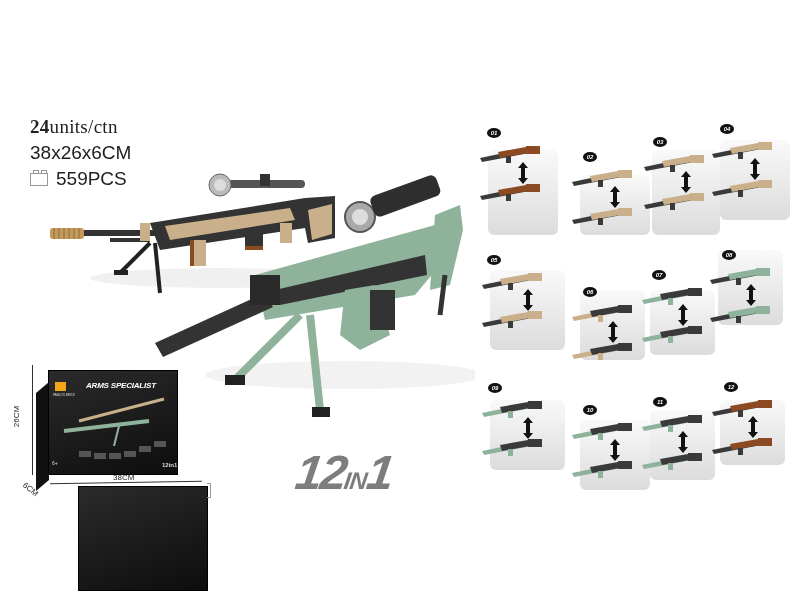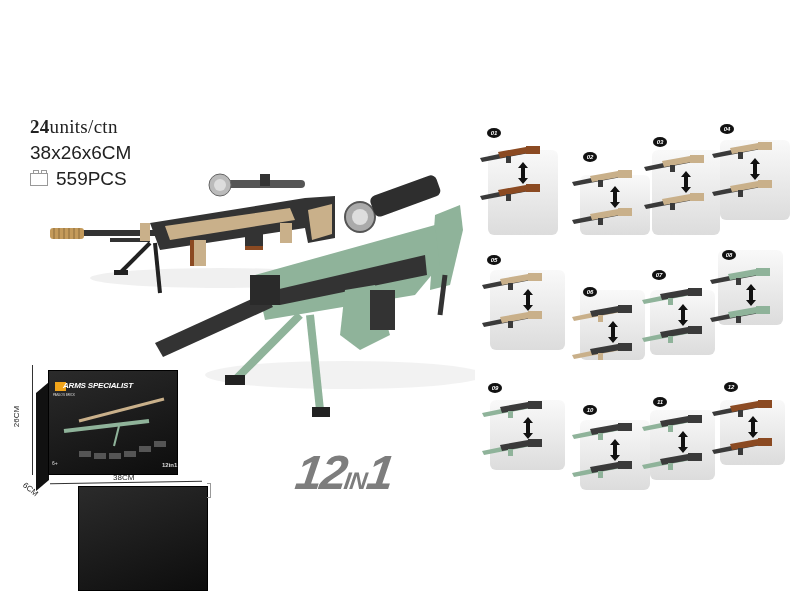--- a/index.html
+++ b/index.html
@@ -14,21 +14,21 @@
   .spec-icon.box::after { content: ""; position: absolute; right: -4px; top: -4px; width: 3px; height: 13px; border: 1px solid #999; border-left: none; }
   .spec-icon.brick::before { content: ""; position: absolute; left: 2px; top: -4px; width: 4px; height: 3px; border: 1px solid #999; border-bottom: none; }
   .spec-icon.brick::after { content: ""; position: absolute; left: 10px; top: -4px; width: 4px; height: 3px; border: 1px solid #999; border-bottom: none; }
 
   
   .rifle { position: absolute; }
 
   
   .box { position: absolute; left: 48px; top: 370px; width: 130px; height: 105px; background: linear-gradient(160deg, #2b2b2b, #0d0d0d); border: 1px solid #000; }
   .box-side { position: absolute; left: 36px; top: 382px; width: 13px; height: 98px; background: #111; transform: skewY(-40deg); transform-origin: right top; }
-  .box-title { position: absolute; left: 63px; top: 381px; color: #fff; font-family: "Liberation Sans", sans-serif; font-size: 8px; font-weight: bold; font-style: italic; letter-spacing: -0.2px; }
+  .box-title { position: absolute; left: 86px; top: 381px; color: #fff; font-family: "Liberation Sans", sans-serif; font-size: 8px; font-weight: bold; font-style: italic; letter-spacing: -0.2px; }
   .box-logo { position: absolute; left: 55px; top: 382px; width: 11px; height: 9px; background: #f2a51a; }
   .box-brand { position: absolute; left: 53px; top: 393px; color: #ddd; font-size: 3px; font-family: "Liberation Sans", sans-serif; }
   .box-badge { position: absolute; left: 162px; top: 462px; color: #ddd; font-size: 6px; font-family: "Liberation Sans", sans-serif; font-weight: bold; }
   .box-age { position: absolute; left: 52px; top: 460px; color: #ddd; font-size: 5px; font-family: "Liberation Sans", sans-serif; }
 
   .dim { position: absolute; font-family: "Liberation Sans", sans-serif; font-size: 8px; color: #222; }
   .dim-line { position: absolute; background: #333; }
 
   .tagline { position: absolute; left: 296px; top: 445px; font-family: "Liberation Sans", sans-serif; font-weight: bold; font-style: italic; color: #7d7d7d; font-size: 48px; letter-spacing: -2px; transform: skewX(-8deg); }
   .tagline .small { font-size: 24px; letter-spacing: -1px; }

